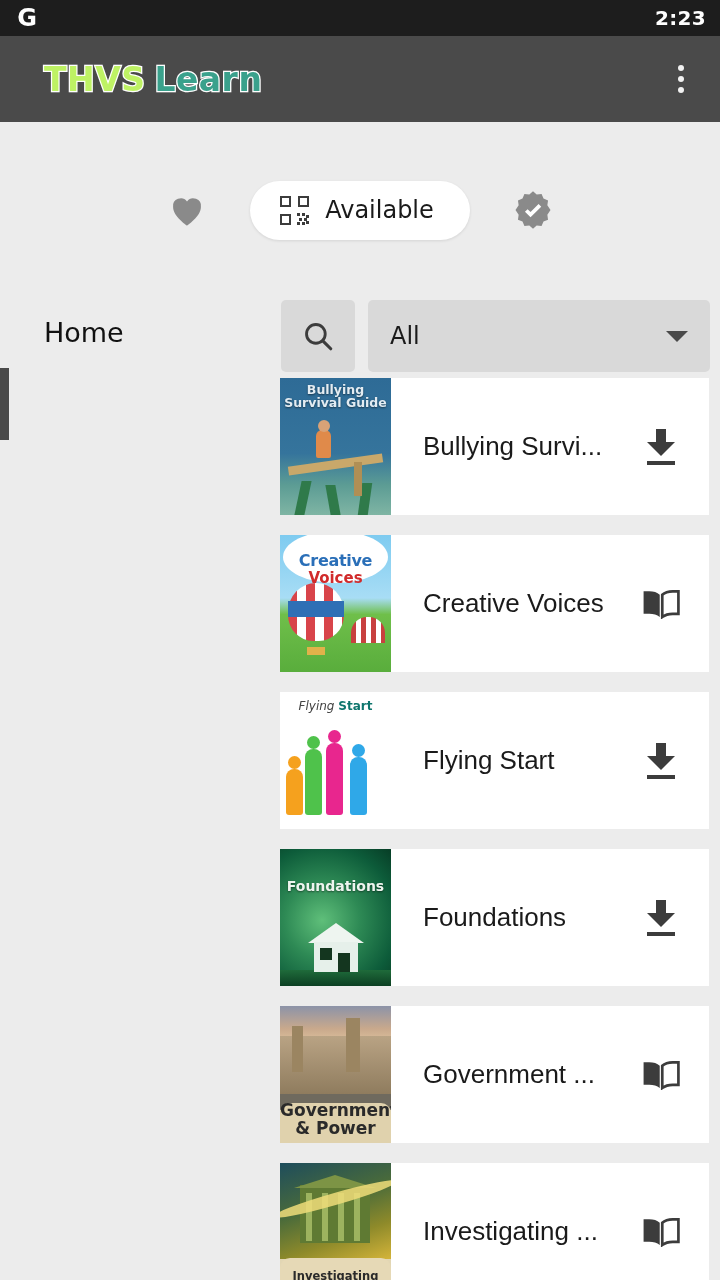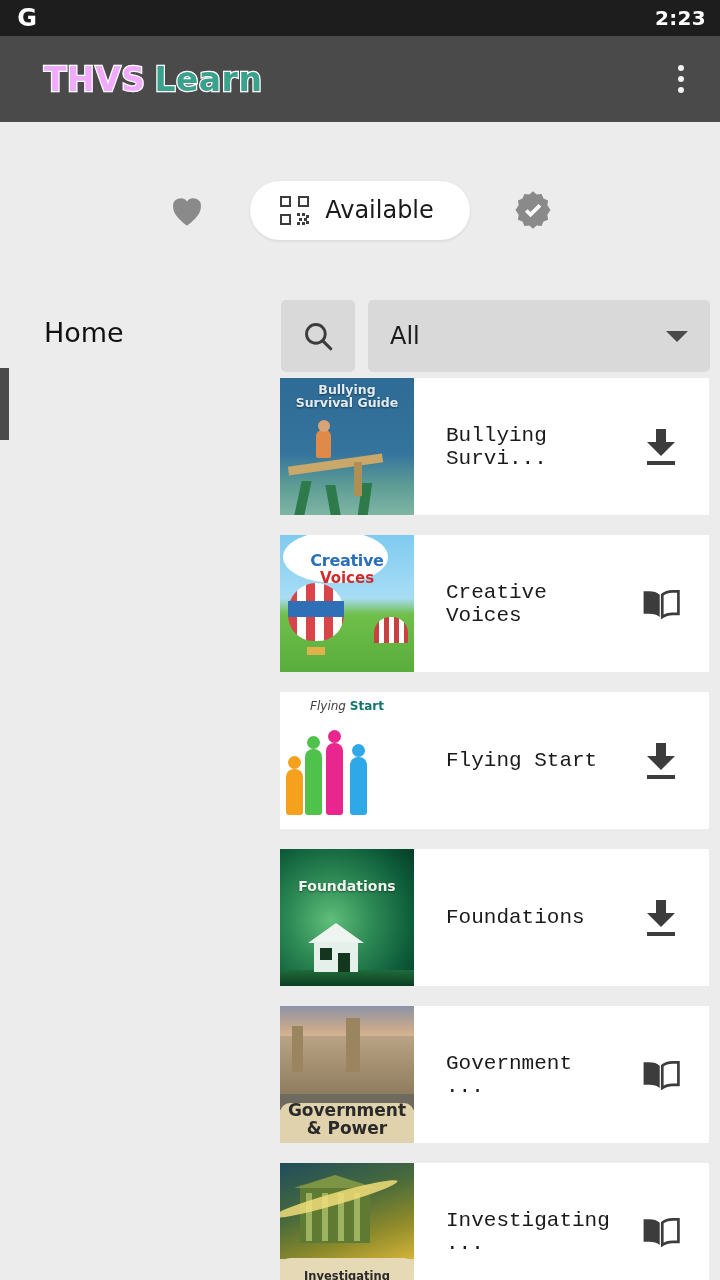--- a/index.html
+++ b/index.html
@@ -27,21 +27,21 @@
   }
 
   
   .appbar {
     position:absolute; top:36px; left:0; width:720px; height:86px;
     background:#4a4a4a; display:flex; align-items:center;
     justify-content:space-between; padding:0 26px 0 44px;
   }
   .logo { font-size:33px; font-weight:900; letter-spacing:0.5px;
     font-family:"DejaVu Sans", sans-serif; line-height:1; display:flex; gap:9px; }
-  .logo-thvs { color:#f0abfc;
+  .logo-thvs { color:#bef264;
     -webkit-text-stroke:2.5px #ffffff; paint-order:stroke fill; }
   .logo-learn { color:#3aa18c;
     -webkit-text-stroke:2.5px #ffffff; paint-order:stroke fill; }
   .overflow { display:flex; flex-direction:column; gap:5px;
     padding:8px 10px; cursor:pointer; }
   .overflow i { display:block; width:6px; height:6px;
     border-radius:50%; background:#f2f2f2; }
 
   
   .filterrow {
@@ -94,25 +94,25 @@
     font-family:"DejaVu Sans", sans-serif; }
   .caret { width:0; height:0; border-left:11px solid transparent;
     border-right:11px solid transparent; border-top:11px solid #4a4a4a; }
 
   
   .list { position:absolute; top:378px; left:280px;
     width:429px; height:902px; overflow:hidden; }
   .card { position:relative; width:429px; height:137px;
     background:#ffffff; margin-bottom:20px; display:flex;
     align-items:stretch; cursor:pointer; }
-  .thumb { width:134px; height:137px; flex:none; position:relative;
+  .thumb { width:111px; height:137px; flex:none; position:relative;
     overflow:hidden; }
   .card-title { flex:1; display:flex; align-items:center;
-    padding-left:32px; font-size:21px; color:#1a1a1a;
-    font-family:Liberation Mono, monospace; }
+    padding-left:32px; font-size:26px; color:#1a1a1a;
+    font-family:Liberation Sans, sans-serif; }
   .card-action { width:96px; display:flex; align-items:center;
     justify-content:center; cursor:pointer; }
 
   
   .dl { position:relative; width:34px; height:36px; }
   .dl .stem { position:absolute; left:12px; top:0; width:10px; height:16px;
     background:#3c3c3c; }
   .dl .head { position:absolute; left:3px; top:13px; width:0; height:0;
     border-left:14px solid transparent; border-right:14px solid transparent;
     border-top:14px solid #3c3c3c; }

